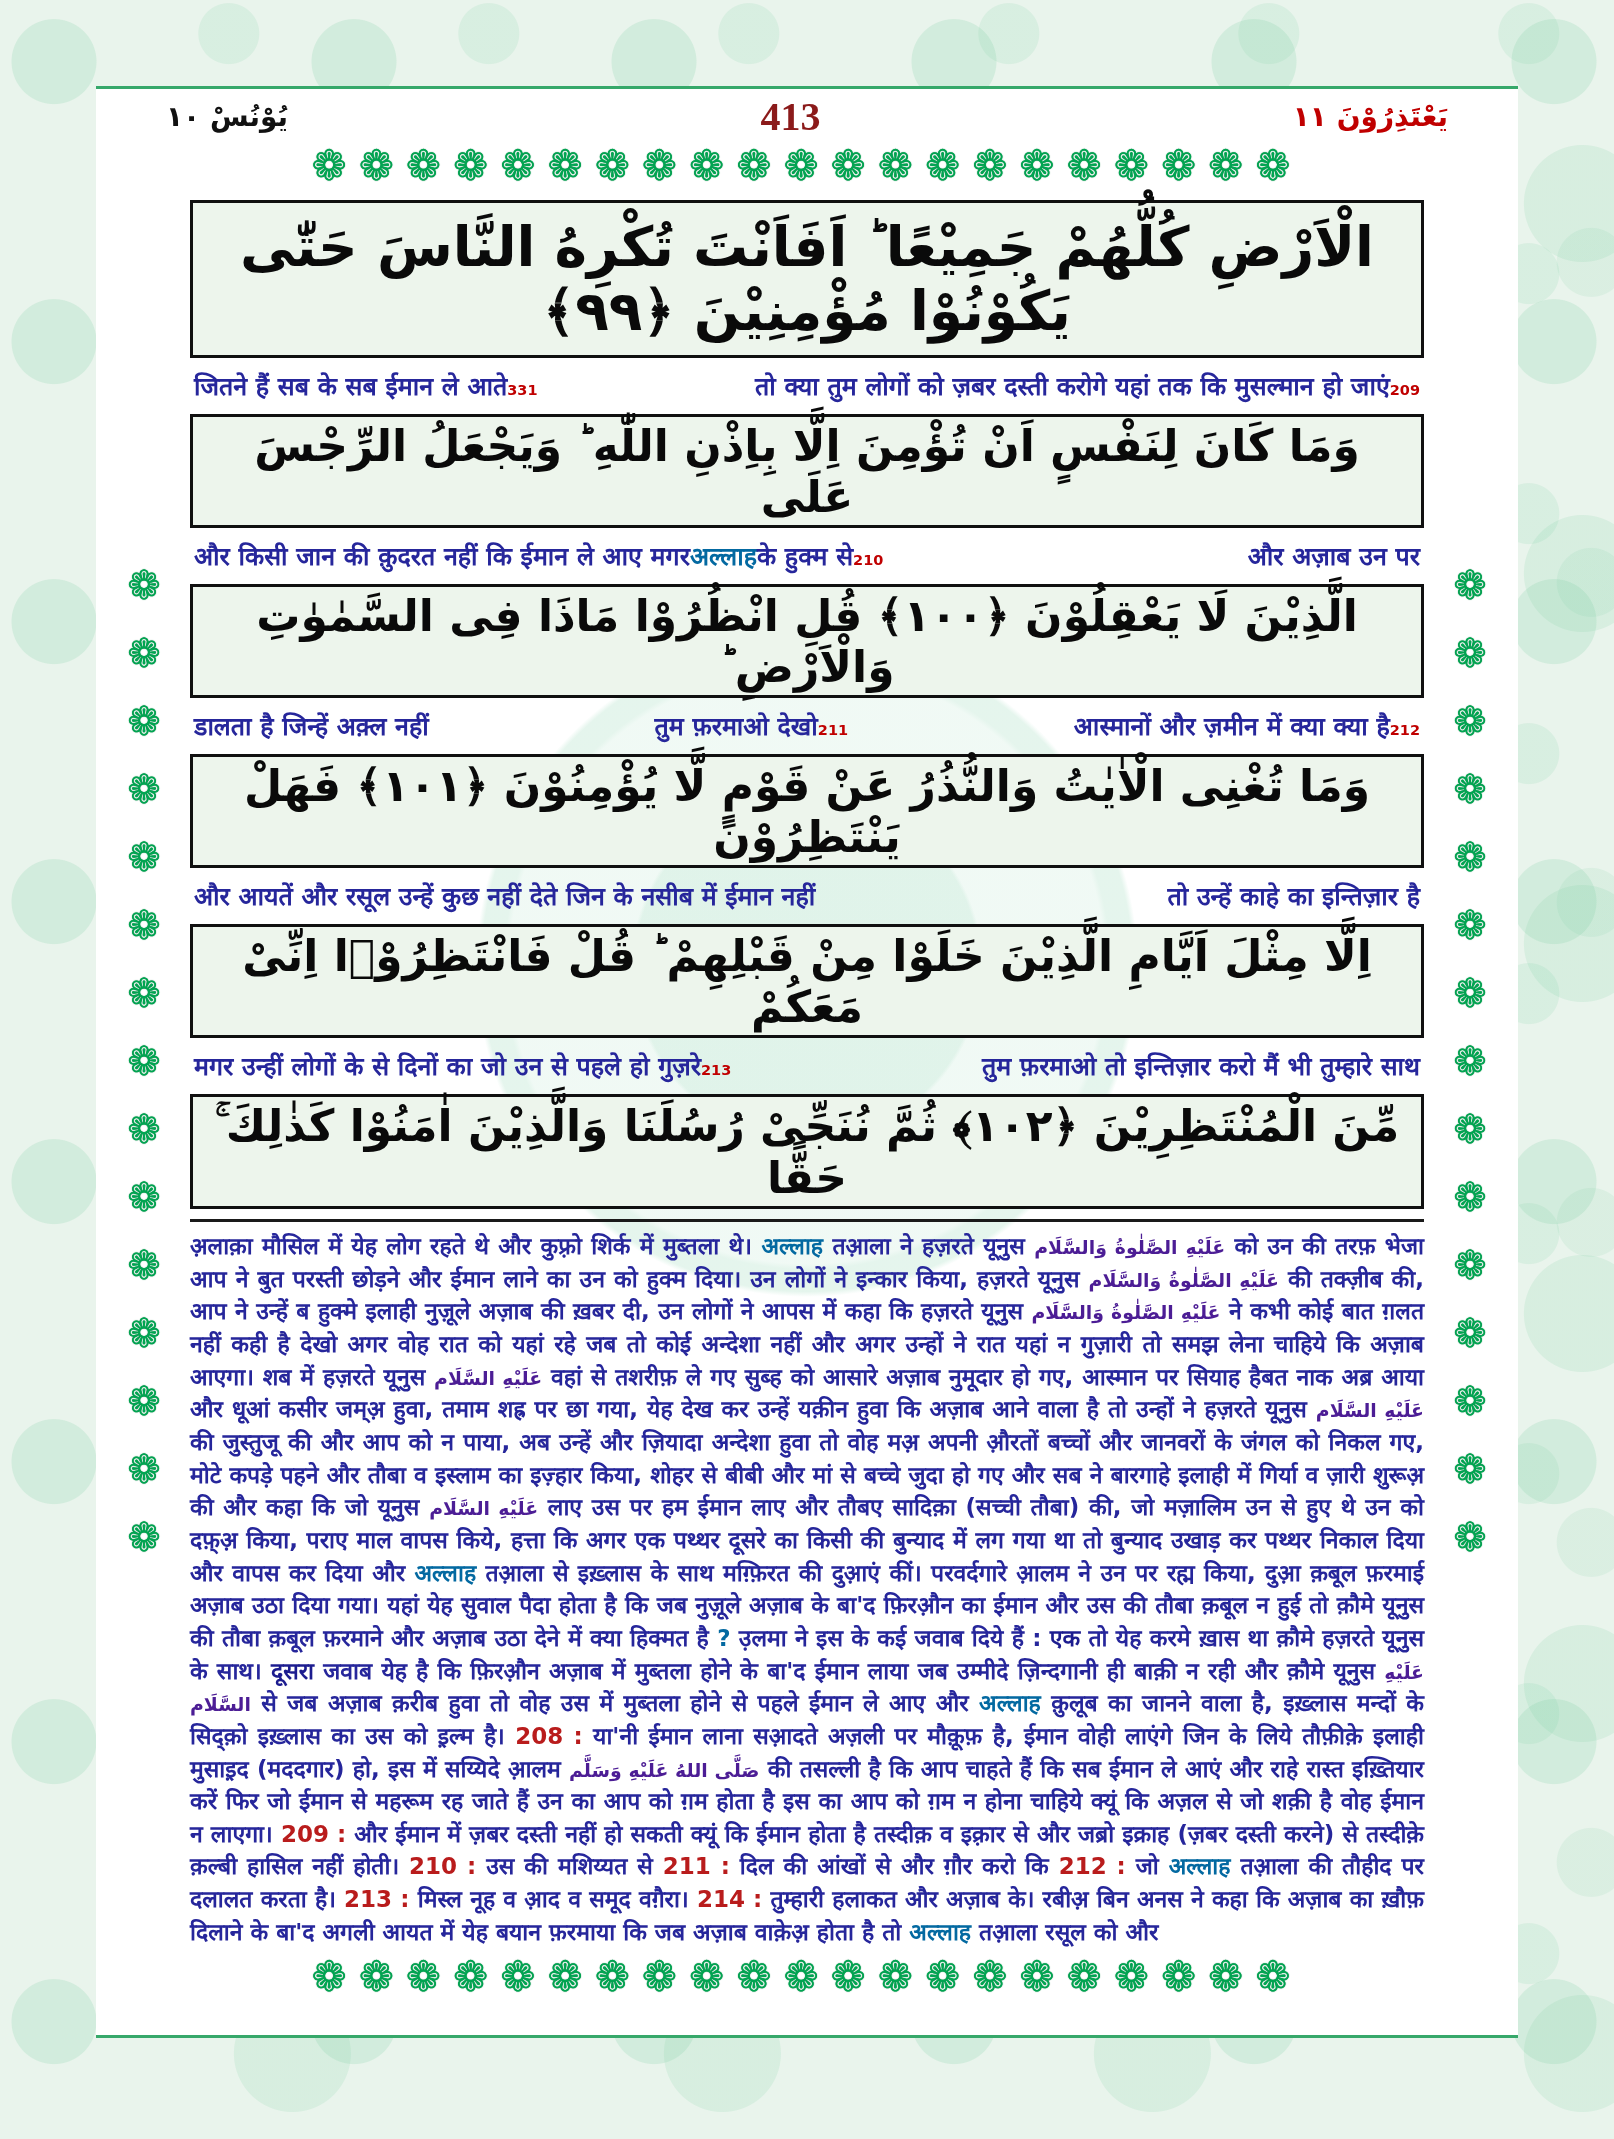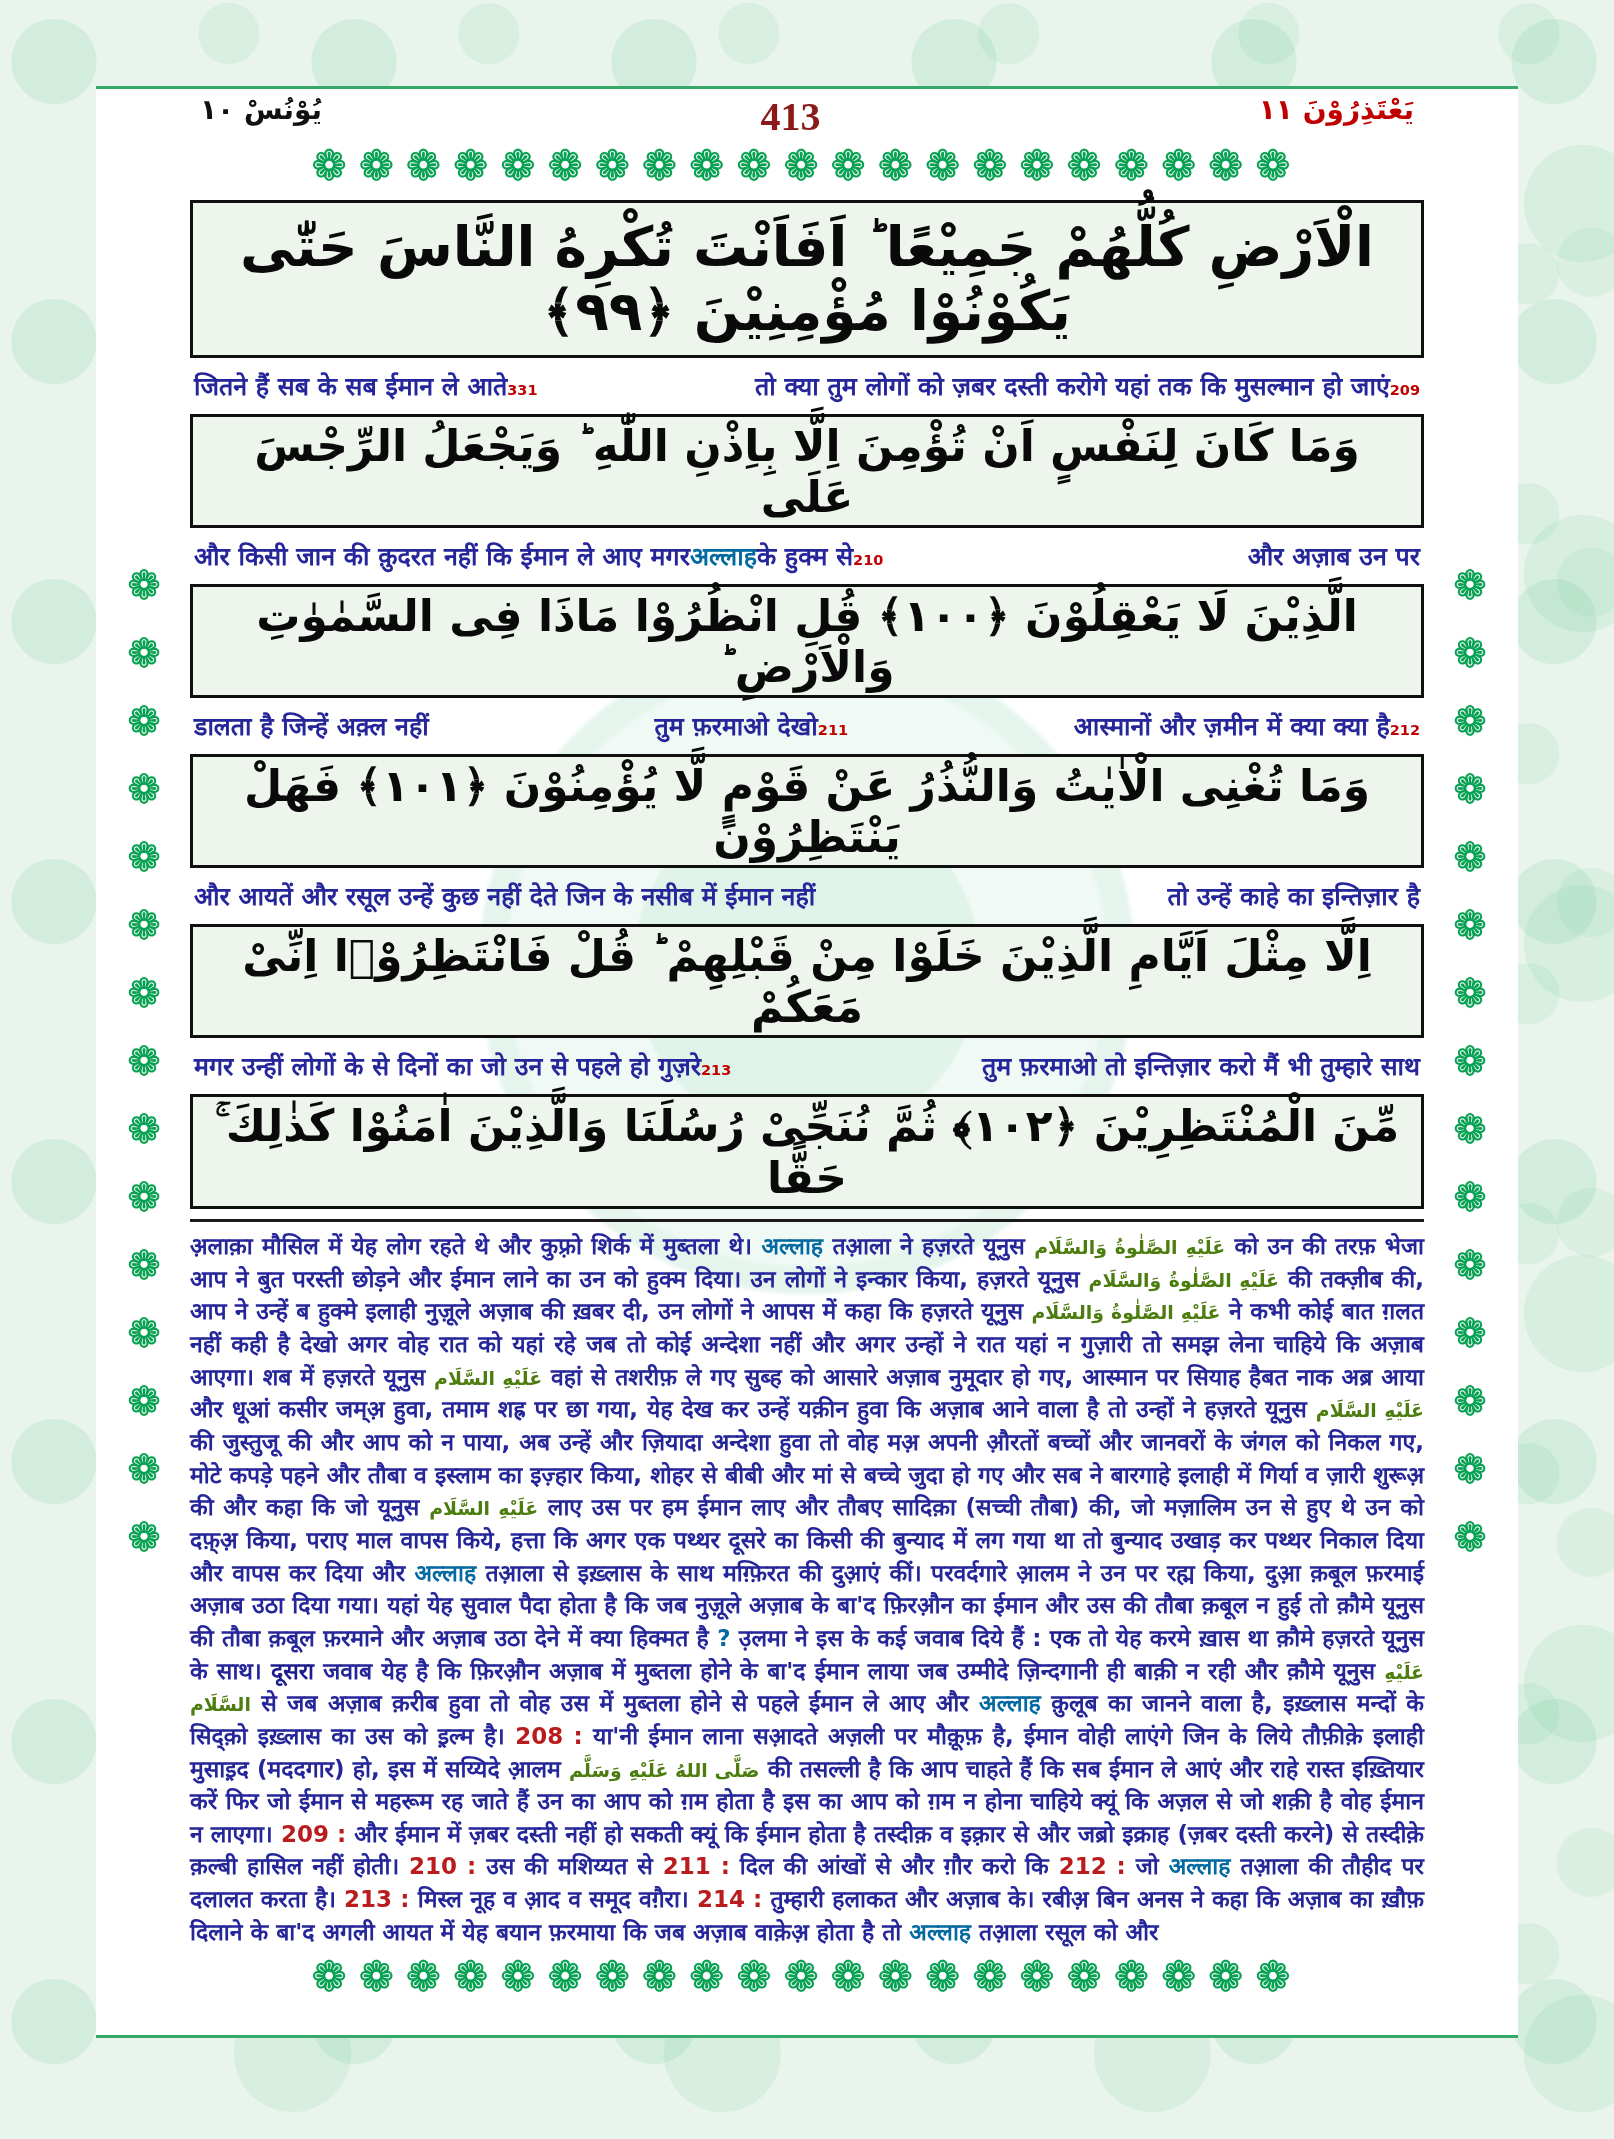--- a/index.html
+++ b/index.html
@@ -17,22 +17,22 @@
     padding-top:86px;
   }
 
   .panel{
     margin:0 96px; height:1952px; background:#ffffff;
     border-top:3px solid #36a86a; border-bottom:3px solid #36a86a;
     position:relative; overflow:hidden;
   }
 
   .header-row{
-    height:50px; display:flex; justify-content:space-between; align-items:flex-start;
-    padding:4px 104px 0;
+    height:50px; display:flex; justify-content:space-between; align-items:center;
+    padding:4px 70px 0;
   }
   .hdr-ar{ font-size:28px; font-weight:bold; direction:rtl; color:#111; }
   .hdr-ar.red{ color:#c00000; }
   .hdr-num{ font-family:"Liberation Serif", serif; font-size:40px; font-weight:bold; color:#8b1a1a; }
 
   .frame{ display:flex; flex-direction:column; padding:0 10px; }
   .orn-h{
     height:54px; line-height:54px; font-size:42px; color:#00a551;
     text-align:center; letter-spacing:12px; overflow:hidden; white-space:nowrap;
     text-shadow:0 0 1px #007a3c;
@@ -76,21 +76,21 @@
 
   .rule{ border-top:3px solid #1a1a1a; margin:10px 0 8px; position:relative; z-index:1; }
 
   .commentary{
     color:#26269b; font-size:23px; line-height:1.42; text-align:justify;
     font-weight:600; position:relative; z-index:1;
   }
   .seg-red{ color:#0369a1; font-weight:bold; }
   .seg-rednum{ color:#b91c1c; font-weight:bold; }
   .seg-bold{ font-weight:900; color:#1c1c8f; }
-  .seg-ar{ color:#4d7c0f; font-size:0.82em; font-weight:bold; direction:rtl; unicode-bidi:embed; }
+  .seg-ar{ color:#4c1d95; font-size:0.82em; font-weight:bold; direction:rtl; unicode-bidi:embed; }
   .website{
     text-align:center; font-size:27px; color:#1c1c1c; margin-top:16px;
     font-family:"Liberation Sans", sans-serif; font-weight:bold; letter-spacing:1px;
   }
 </style>
 </head>
 <body>
 
 <div class="page">
 

